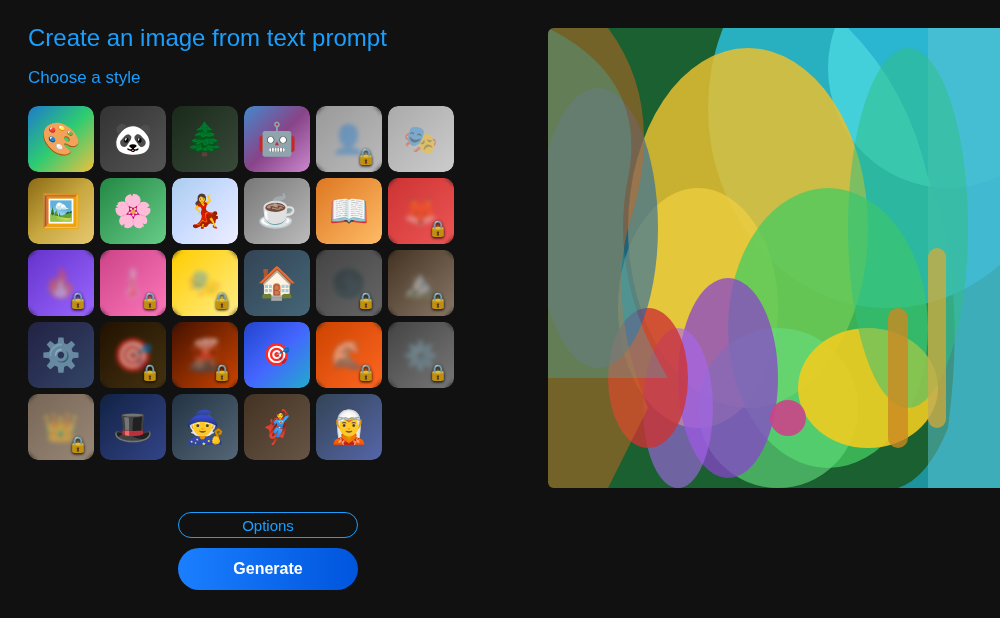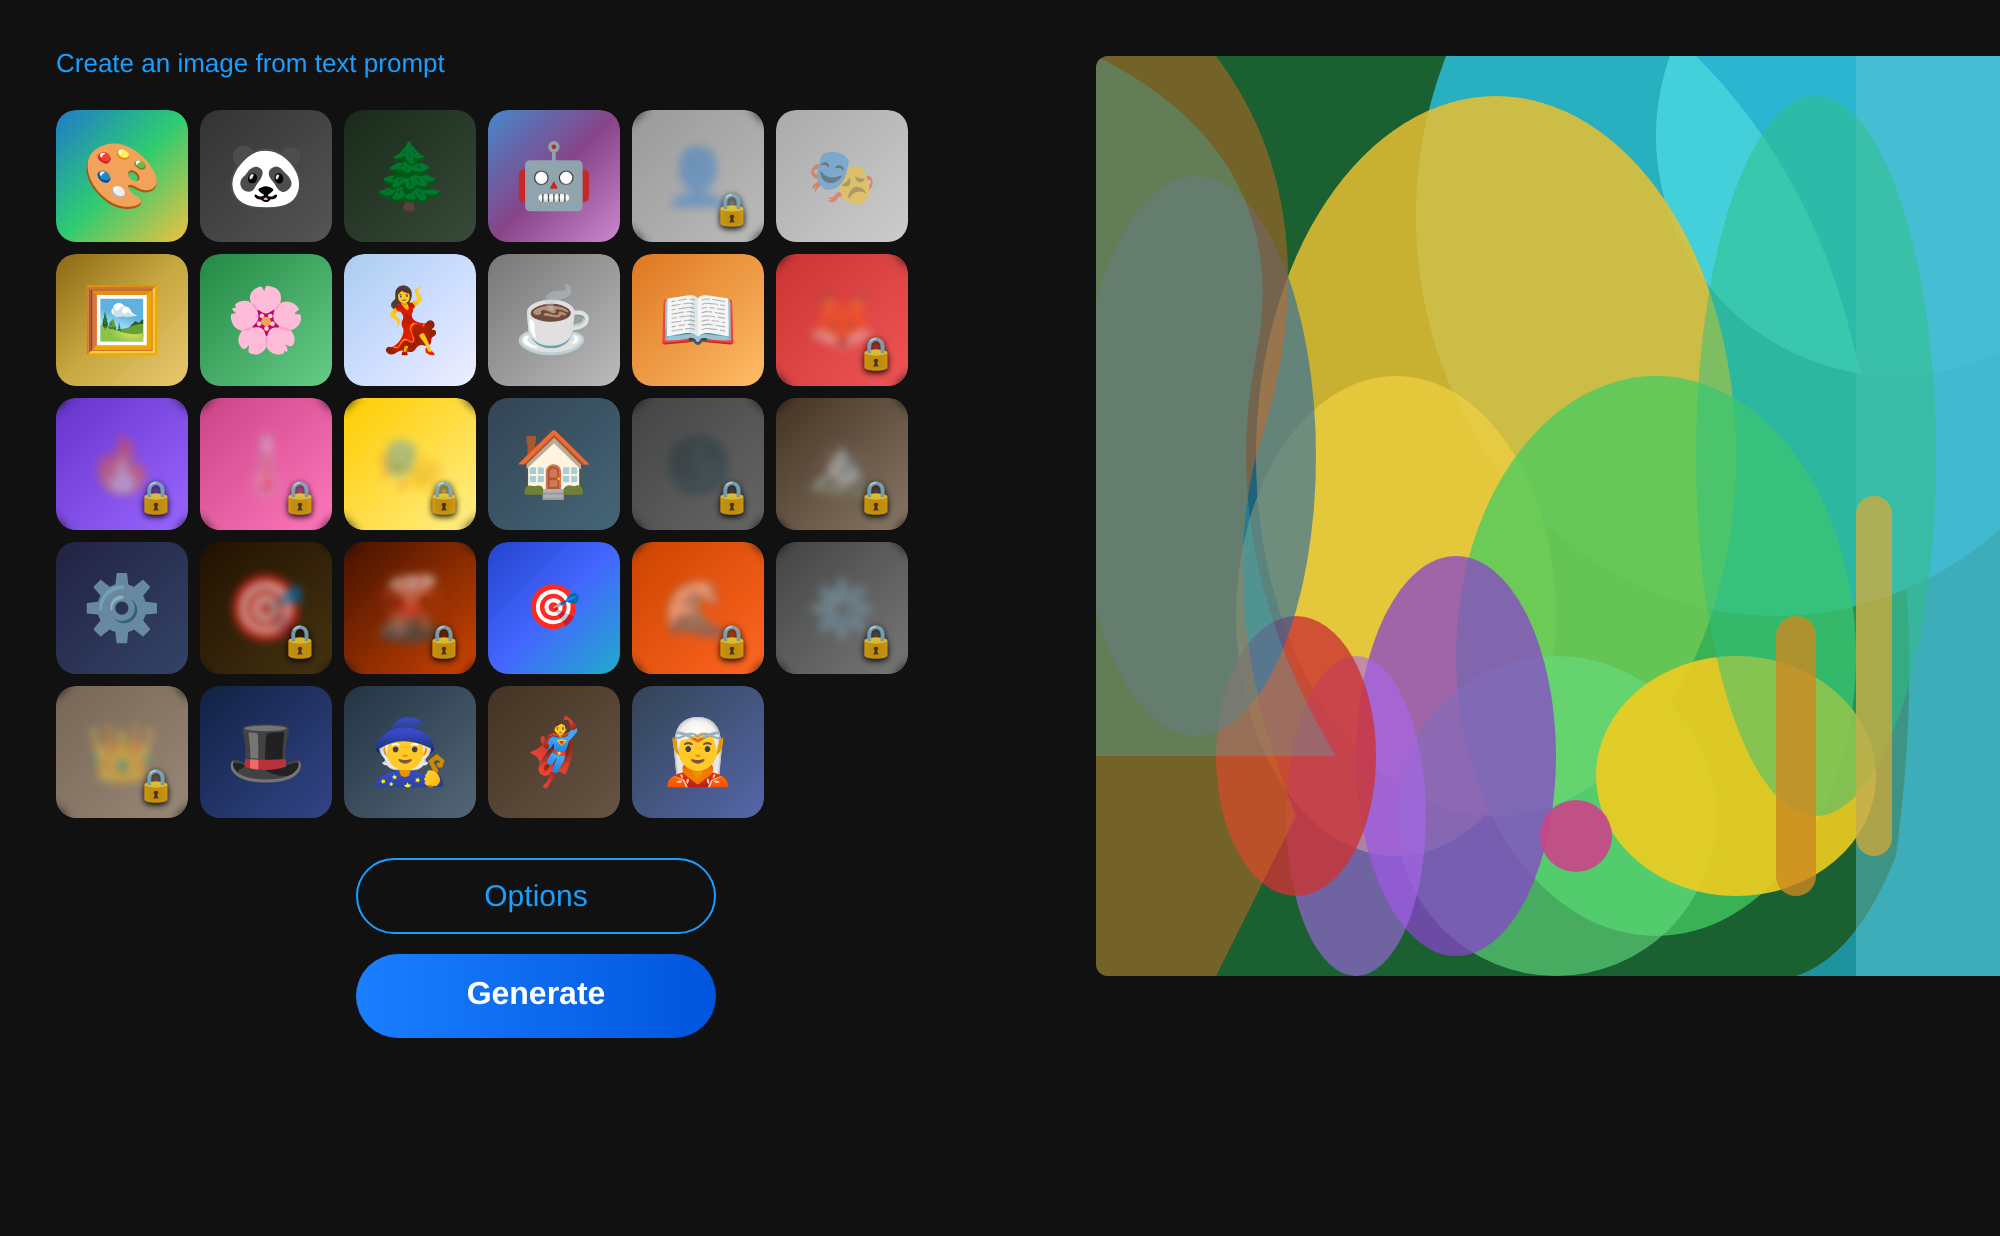--- a/index.html
+++ b/index.html
@@ -17,21 +17,21 @@
     }
     .left-panel {
       width: 480px;
       flex-shrink: 0;
       display: flex;
       flex-direction: column;
       gap: 14px;
     }
     .page-title {
       color: #1a9fff;
-      font-size: 13px;
+      font-size: 24px;
       font-weight: 500;
       margin-bottom: 2px;
     }
     .prompt-textarea {
       width: 100%;
       height: 72px;
       background: #1a1a1a;
       border: 1px solid #333;
       border-radius: 6px;
       color: #888;
@@ -111,28 +111,29 @@
     .s19 { background: linear-gradient(135deg, #2244cc, #4466ff, #22aacc); }
     .buttons-row {
       display: flex;
       flex-direction: column;
       align-items: center;
       gap: 10px;
       margin-top: 6px;
     }
     .btn-options {
       width: 180px;
-      height: 38px;
+      height: 26px;
       border-radius: 24px;
       border: 1.5px solid #1a9fff;
       background: transparent;
       color: #1a9fff;
       font-size: 15px;
       cursor: pointer;
       font-weight: 500;
+      margin-top: 32px;
     }
     .btn-generate {
       width: 180px;
       height: 42px;
       border-radius: 24px;
       border: none;
       background: linear-gradient(90deg, #1a7fff, #0055dd);
       color: #fff;
       font-size: 16px;
       font-weight: 600;
@@ -157,20 +158,21 @@
       height: 100%;
     }
   </style>
 </head>
 <body>
 
 <div class="left-panel">
   <div class="page-title">Create an image from text prompt</div>
 
 
+  <div class="section-label">Choose a style</div>
 
   <div class="styles-grid">
 
     <div class="style-cell">
       <div class="style-cell-inner s1">
         <span style="font-size:32px;">🎨</span>
       </div>
     </div>
     <div class="style-cell">
       <div class="style-cell-inner s2">

